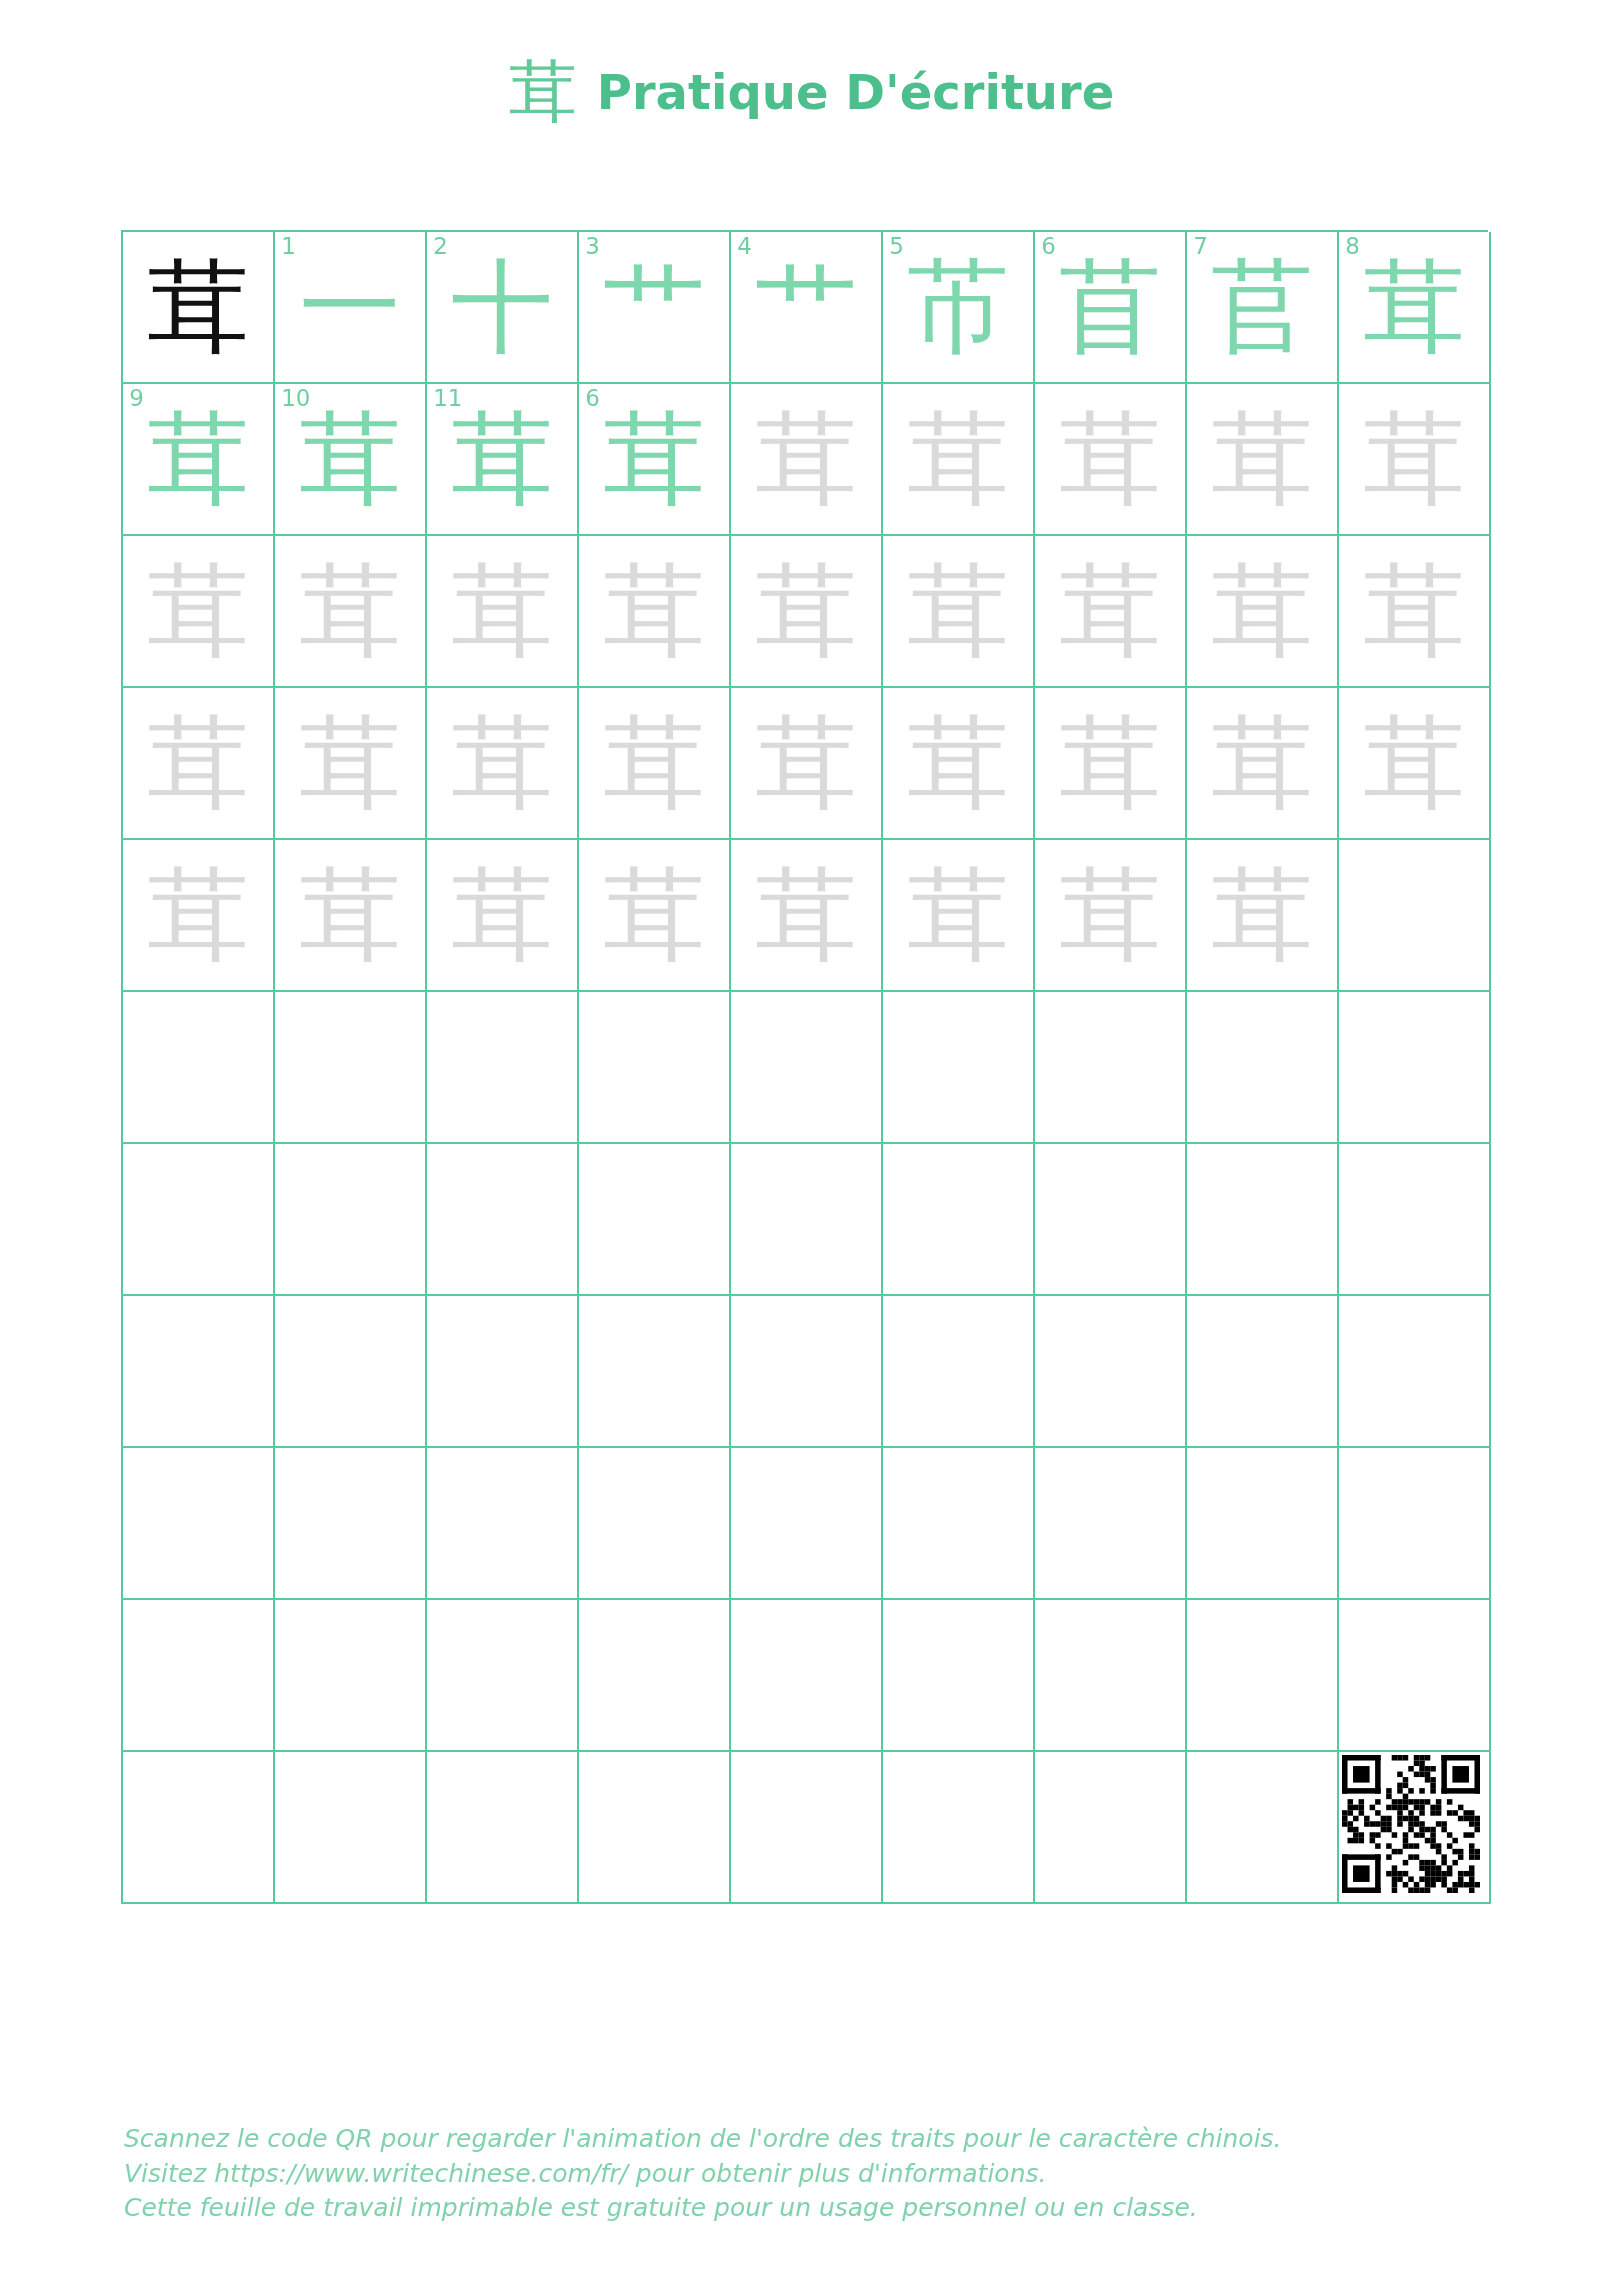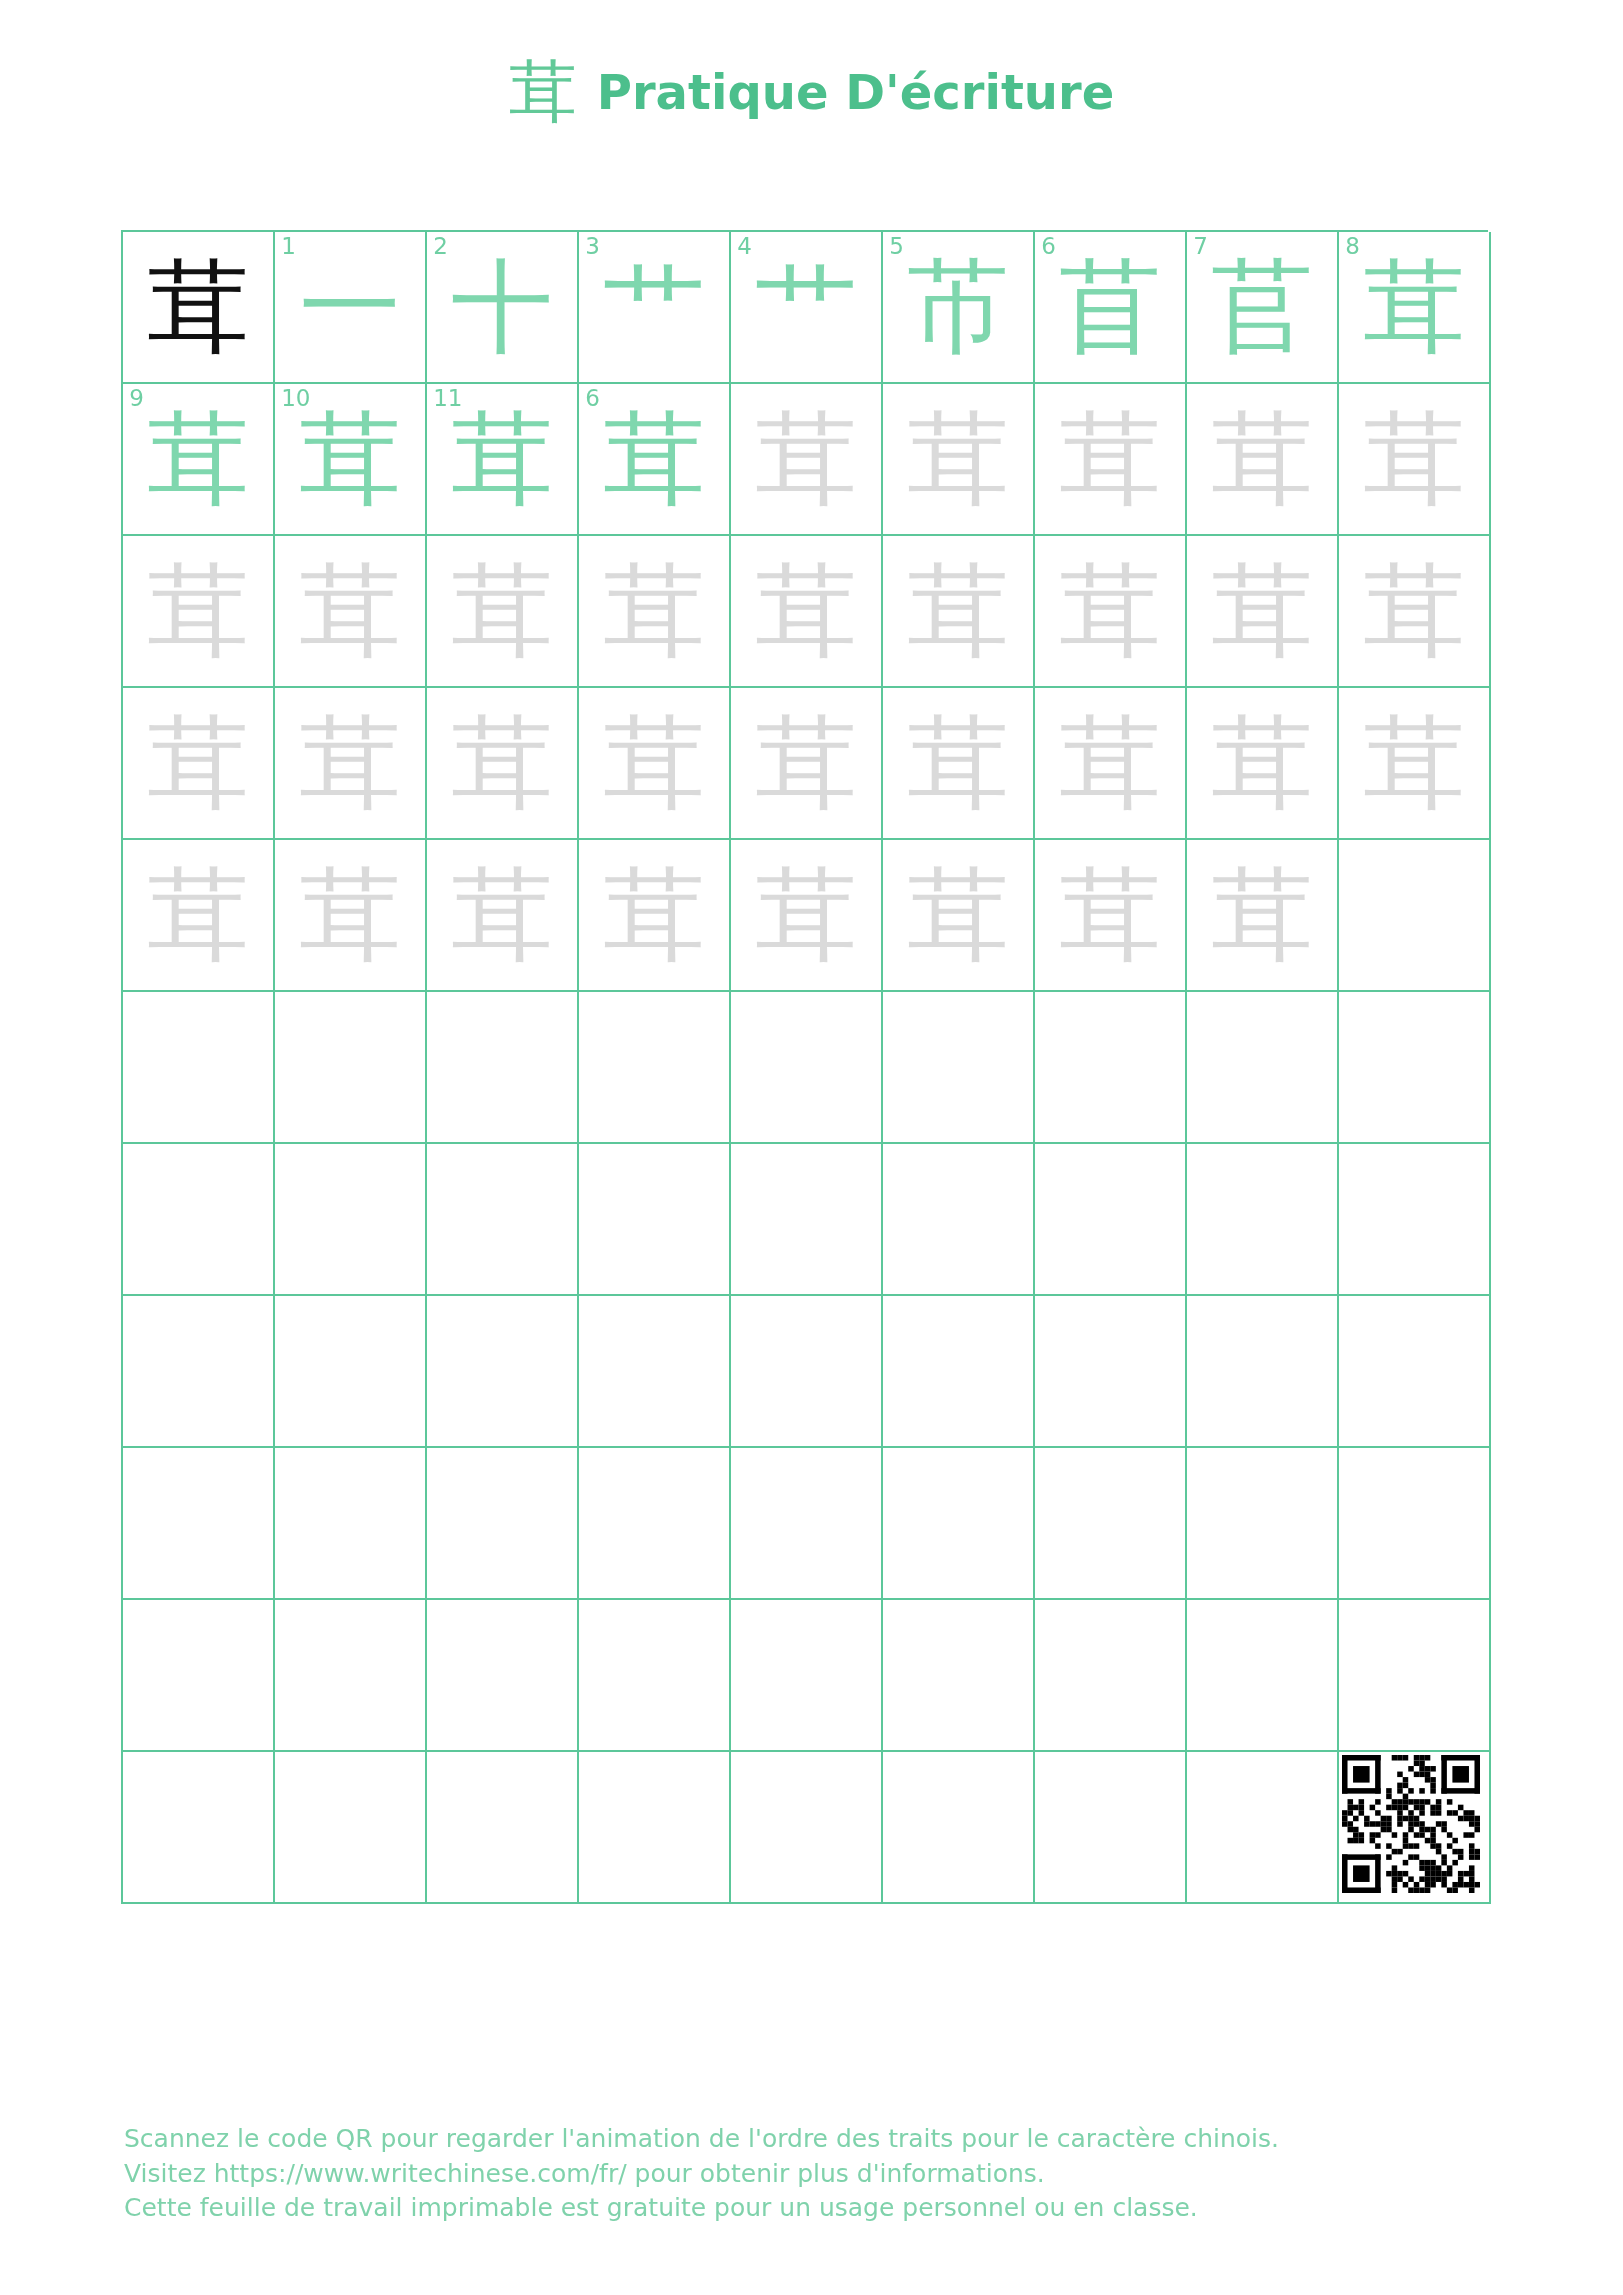--- a/index.html
+++ b/index.html
@@ -103,20 +103,21 @@
 
   .footer {
     position: absolute;
     left: 124px;
     top: 2122px;
     width: 1391px;
     font-family: "DejaVu Sans", sans-serif;
     font-size: 25px;
     line-height: 1.38;
     color: #7fd2ab;
+    font-style: italic;
   }
   .footer div { white-space: nowrap; }
 </style>
 </head>
 <body>
 
 <div class="page">
 
   <div class="title-bar">
     <span class="title-char">茸</span><span class="title-text">Pratique D'écriture</span>

